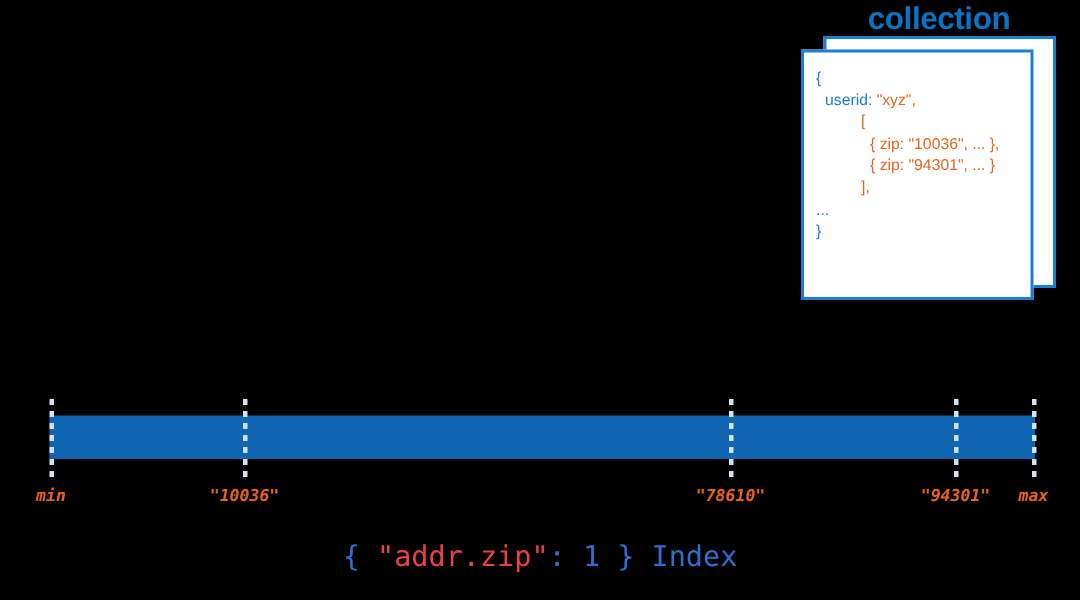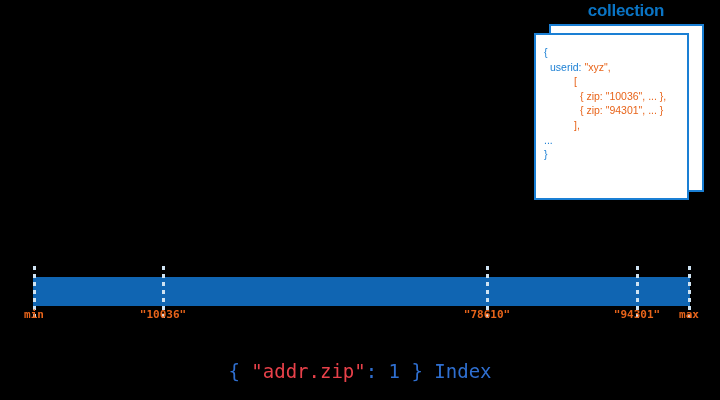--- a/index.html
+++ b/index.html
@@ -17,21 +17,21 @@
   }
 
   
   #collection-title {
     position: absolute;
     left: 566px;
     top: 1px;
     width: 120px;
     text-align: center;
     color: #0a74c4;
-    font-size: 17px;
+    font-size: 21px;
     font-weight: bold;
     letter-spacing: -0.3px;
     font-family: "Liberation Sans", sans-serif;
   }
 
   
   #doc-stack {
     position: absolute;
     left: 534px;
     top: 24px;
@@ -99,27 +99,28 @@
     background-image: linear-gradient(
       to bottom,
       #cfe3f2 0px, #cfe3f2 4px,
       rgba(0,0,0,0) 4px, rgba(0,0,0,0) 8px
     );
     background-size: 3px 8px;
     background-repeat: repeat-y;
   }
   .tick-label {
     position: absolute;
-    top: 48px;
+    top: 64px;
     color: #e8641a;
     font-family: "DejaVu Sans Mono", monospace;
     font-size: 11px;
     font-weight: bold;
     white-space: nowrap;
     transform: translateX(-50%);
+    font-style: italic;
   }
 
   
   #index-caption {
     position: absolute;
     left: 0;
     top: 360px;
     width: 720px;
     text-align: center;
     font-family: "DejaVu Sans Mono", monospace;

